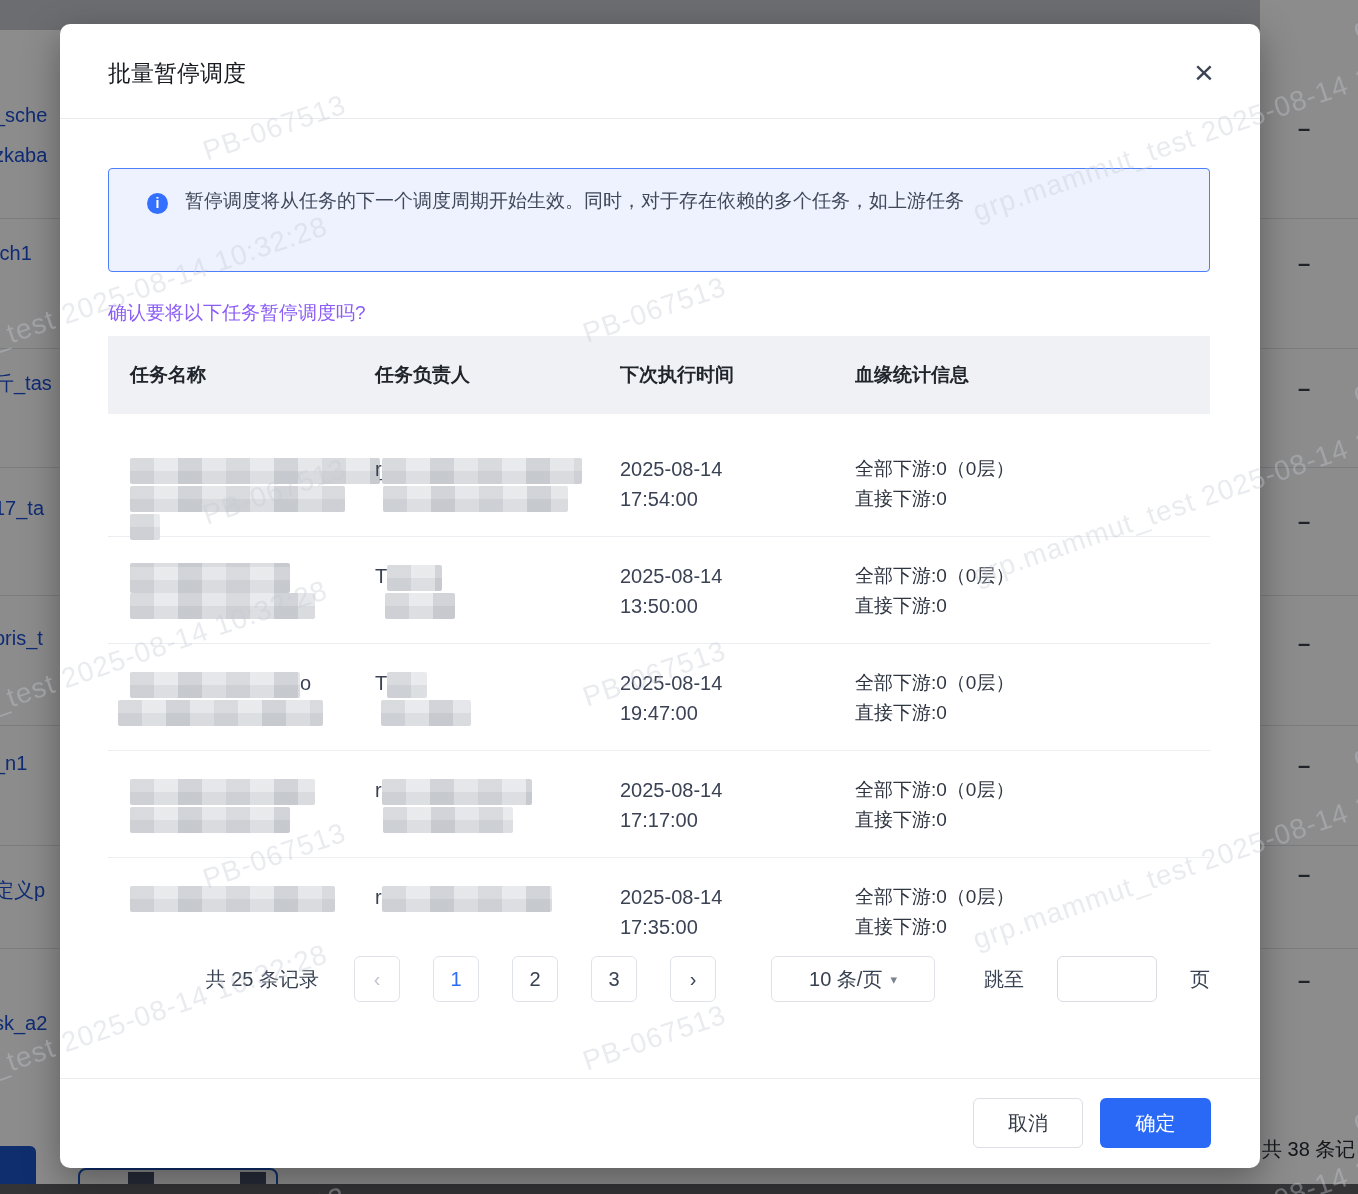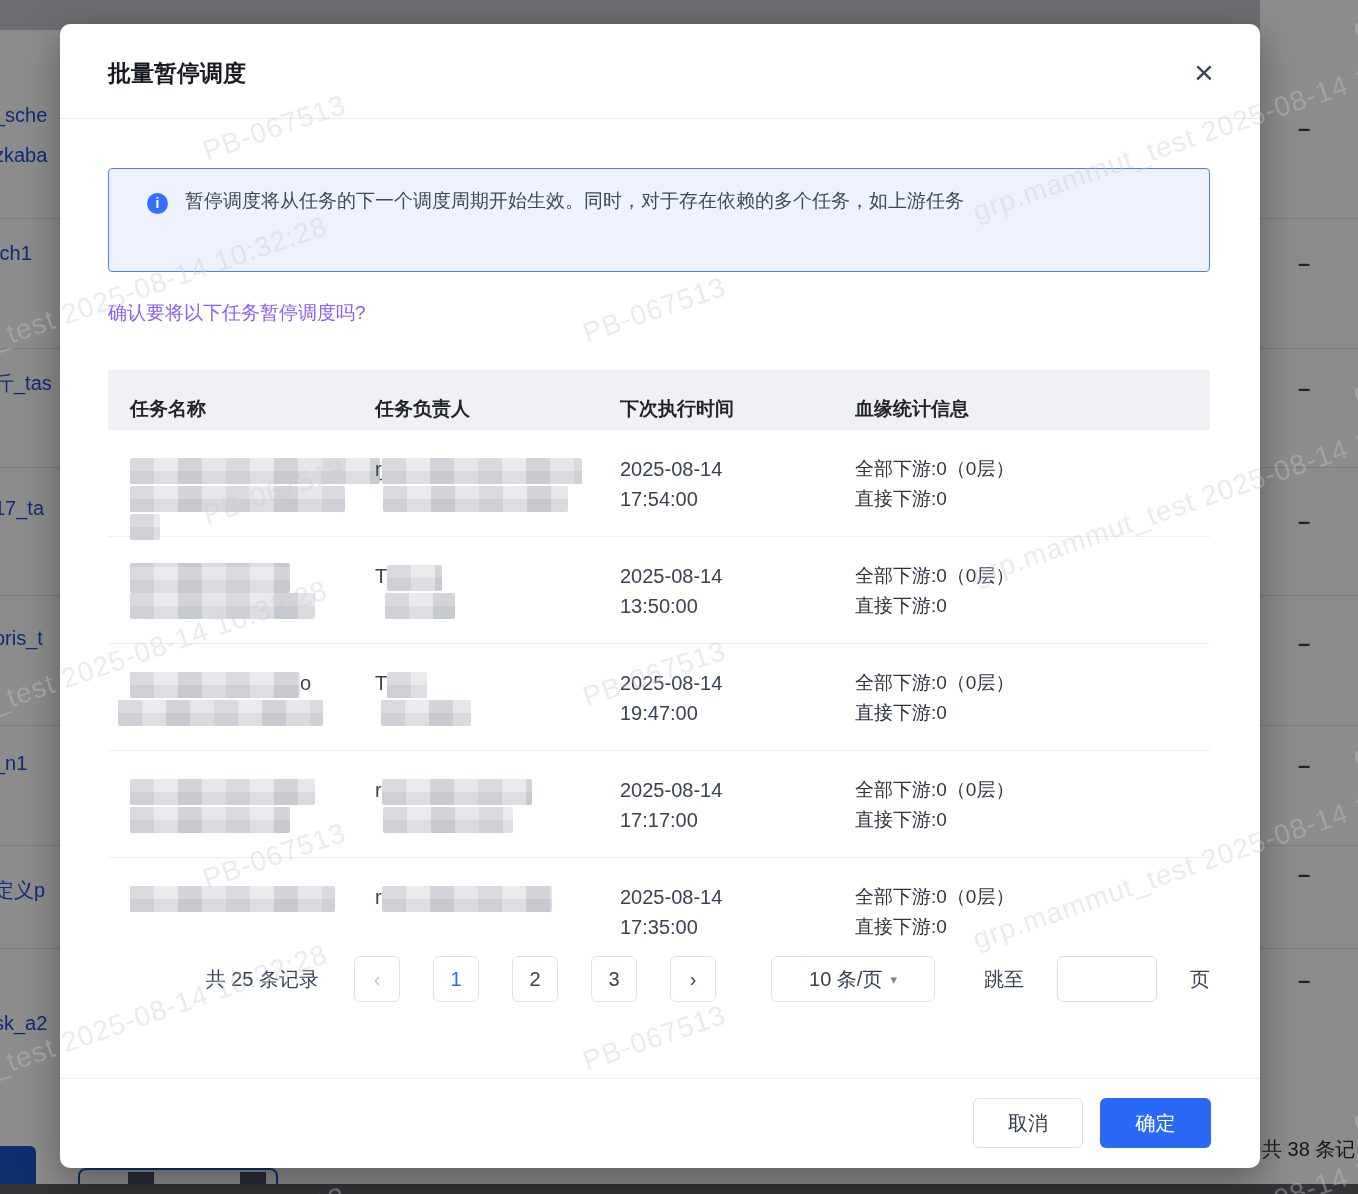--- a/index.html
+++ b/index.html
@@ -26,34 +26,34 @@
   .dim { position:absolute; inset:0; background:rgba(0,0,0,0.45); z-index:5; }
 
   
   .wm { position:absolute; inset:0; z-index:20; pointer-events:none; overflow:hidden; }
   .wm-item { position:absolute; transform:rotate(-19deg); font-size:28px; letter-spacing:1px;
     color:rgba(198,202,212,0.38); white-space:nowrap; }
 
   
   .modal { position:absolute; left:60px; top:24px; width:1200px; height:1144px; background:#fff;
     border-radius:10px; z-index:10; box-shadow:0 12px 36px rgba(0,0,0,.35); }
-  .m-title { position:absolute; left:48px; top:34px; font-size:23px; font-weight:bold; color:#171a20; }
+  .m-title { position:absolute; left:48px; top:34px; font-size:23px; font-weight:normal; color:#171a20; }
   .m-close { position:absolute; left:1122px; top:26px; width:44px; height:44px; text-align:center;
     font-size:34px; line-height:44px; color:#3c4453; cursor:pointer; }
   .m-hdiv { position:absolute; left:0; top:94px; width:1200px; height:1px; background:#e9ebef; }
 
   .banner { position:absolute; left:48px; top:144px; width:1102px; height:104px; background:#edf2fe;
     border:1px solid #4c7ef8; border-radius:4px; }
   .banner-ico { position:absolute; left:38px; top:24px; width:21px; height:21px; border-radius:50%;
     background:#3370ff; color:#fff; font-size:14px; font-weight:bold; text-align:center; line-height:21px; font-style:normal; }
   .banner-txt { position:absolute; left:76px; top:13px; width:990px; font-size:19px; line-height:38px; color:#41485a; }
 
   .question { position:absolute; left:48px; top:276px; font-size:19px; color:#8b5cf6; }
 
-  .thead { position:absolute; left:48px; top:346px; width:1102px; height:78px; background:#f0f1f4;padding-left:24px; }
+  .thead { position:absolute; left:48px; top:312px; width:1102px; height:78px; background:#f0f1f4;padding-left:24px; }
   .th { position:absolute; top:26px; font-size:19px; font-weight:bold; color:#20242b; white-space:nowrap; }
   .tbody { position:absolute; left:48px; top:406px; width:1102px; height:508px; overflow:hidden; background:#fff; }
   .trow { position:relative; width:1102px; height:107px; border-bottom:1px solid #edeef2; }
   .cell { position:absolute; top:24px; font-size:20px; line-height:30px; color:#3a4254; white-space:nowrap; }
   .c1 { left:22px; } .c2 { left:267px; } .c3 { left:512px; } .c4 { left:747px; color:#2e3440; font-size:19px; }
   .mosaic { display:inline-block; vertical-align:middle; height:26px; border-radius:2px;
     background-color:#eef0f2;
     background-image:
       repeating-linear-gradient(90deg, rgba(60,65,80,.12) 0 24px, rgba(60,65,80,.03) 24px 48px, rgba(60,65,80,.16) 48px 72px, rgba(60,65,80,.05) 72px 96px),
       repeating-linear-gradient(0deg, rgba(60,65,80,.07) 0 13px, rgba(0,0,0,0) 13px 26px); }

